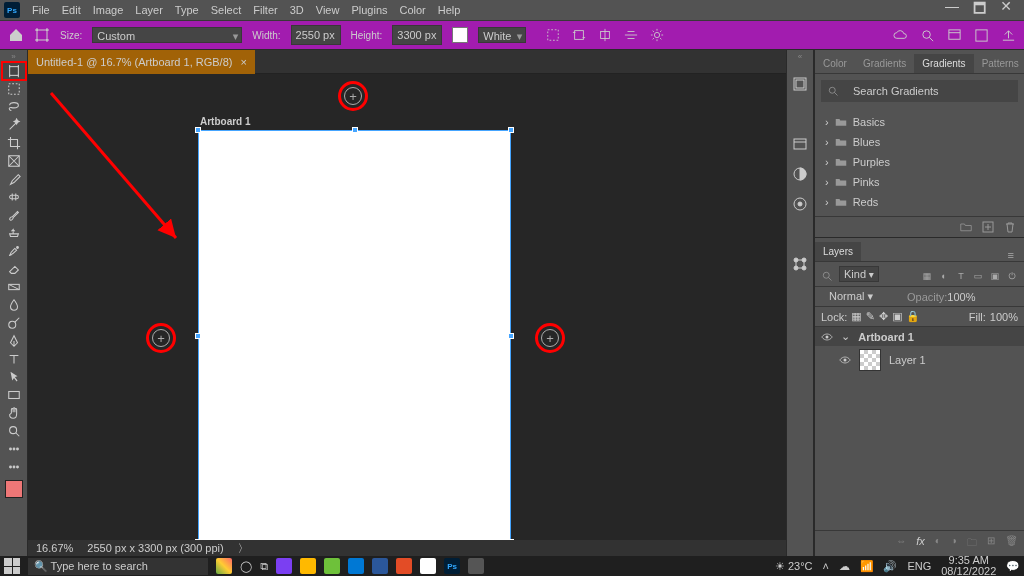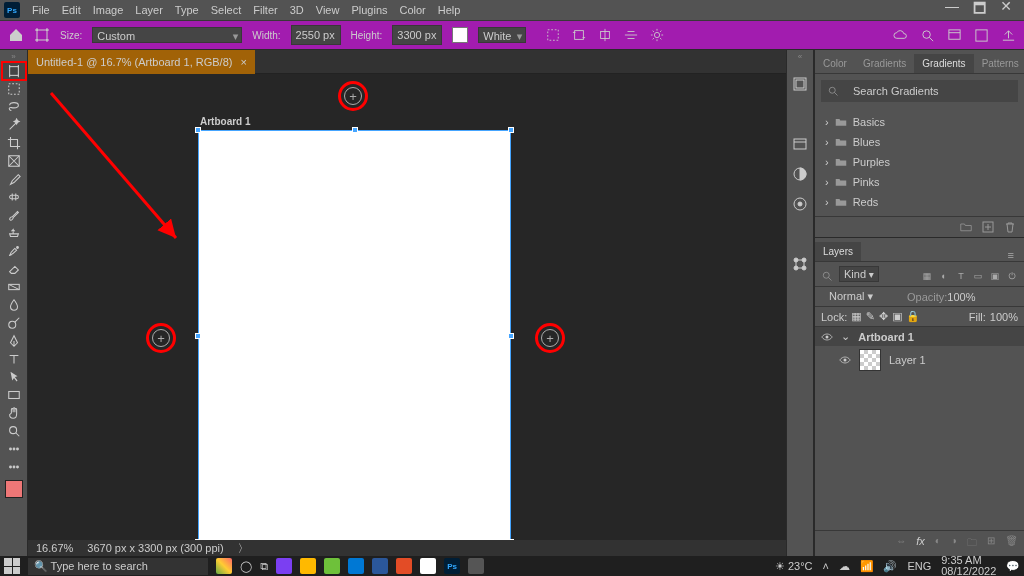--- a/index.html
+++ b/index.html
@@ -323,21 +323,21 @@
         <defs>
             <marker id="ah" markerWidth="10" markerHeight="10" refX="6" refY="3" orient="auto">
               <path d="M0 0 6 3 0 6z" fill="red"></path>
             </marker>
           </defs>
         <line x1="5" y1="5" x2="130" y2="150" stroke="red" stroke-width="3" marker-end="url(#ah)"></line>
       </svg>
     </div>
     <div class="statusbar">
       <span>16.67%</span>
-      <span>3670 px x 3300 px (300 ppi)</span>
+      <span>2550 px x 3300 px (300 ppi)</span>
       <span>〉</span>
     </div>
   </div>
 
   <div class="collapse-strip">
     <div class="expand">«</div>
     <svg viewBox="0 0 16 16">
         <rect x="2" y="2" width="12" height="12"></rect>
         <rect x="4" y="4" width="8" height="8"></rect>
       </svg>
@@ -513,16 +513,16 @@
   <div class="appicon" style="background:#fff"></div>
   <div class="appicon" style="background:#001e36;color:#31a8ff;display:flex;align-items:center;justify-content:center;font-size:8px;font-weight:bold">Ps</div>
   <div class="appicon" style="background:#555"></div>
   <div class="tray">
     <span>☀ <span>23°C</span></span>
     <span>˄</span>
     <span>☁</span>
     <span>📶</span>
     <span>🔊</span>
     <span>ENG</span>
-    <span style="line-height:1;text-align:left"><span>9:35 AM</span><br><span>08/12/2022</span></span>
+    <span style="line-height:1;text-align:center"><span>9:35 AM</span><br><span>08/12/2022</span></span>
     <span>💬</span>
   </div>
 </div>
 
 </body></html>

